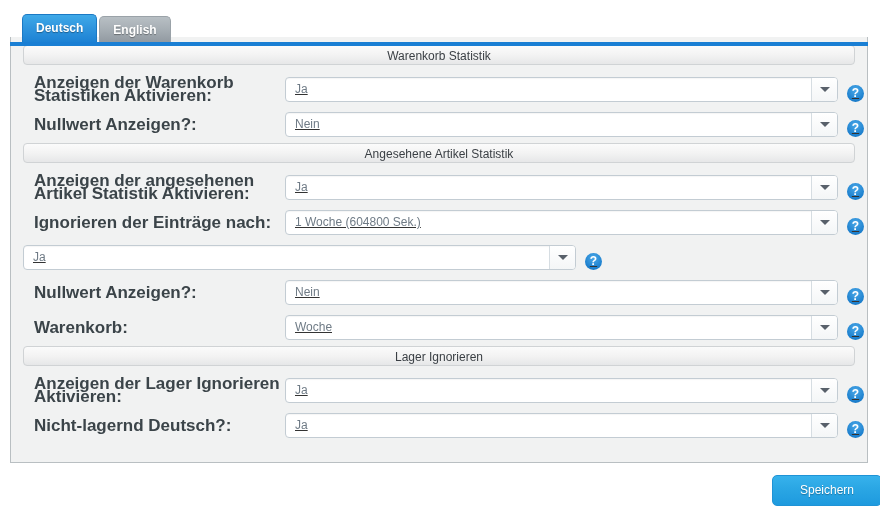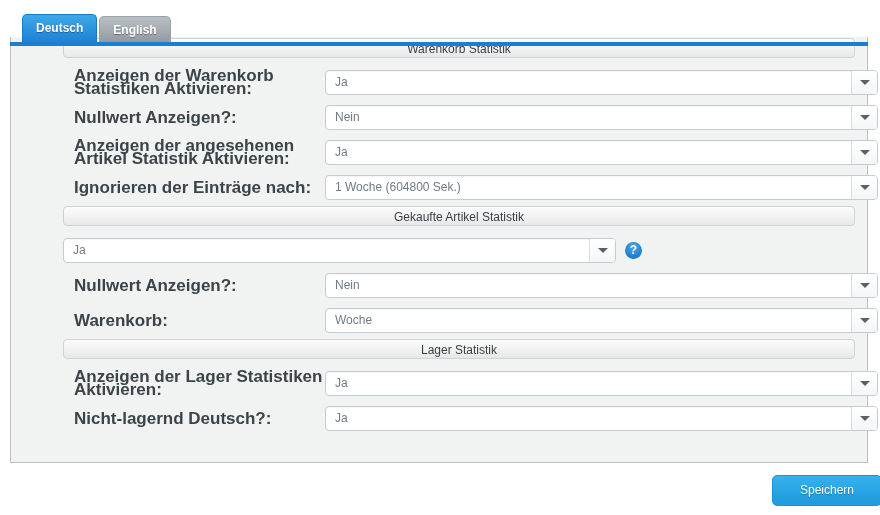--- a/index.html
+++ b/index.html
@@ -88,22 +88,21 @@
     left: 10px;
     top: 37px;
     width: 858px;
     height: 426px;
     box-sizing: border-box;
     background: #f1f2f2;
     border: 1px solid #b9bfc2;
     border-top: none;
   }
   .panel-inner {
-    padding: 1px 12px 0 12px;
-    margin-left: 40px;
+    padding: 8px 12px 0 12px;
   }
 
   
   .sec-header {
     height: 20px;
     line-height: 20px;
     margin: 0 0 8px 0;
     background: linear-gradient(to bottom, #fbfbfb 0%, #f3f3f3 50%, #e6e7e8 100%);
     border: 1px solid #d0d3d5;
     border-radius: 4px;
@@ -127,21 +126,22 @@
     padding-left: 11px;
     box-sizing: border-box;
     font-size: 17px;
     font-weight: bold;
     color: #3b4449;
     line-height: 13px;
   }
   .row .field {
     flex: 1;
     display: flex;
-    align-items: center;
+    align-items: flex-end;
+    text-decoration: underline;
   }
 
   
   .select {
     position: relative;
     width: 553px;
     height: 25px;
     box-sizing: border-box;
     background: #ffffff;
     border: 1px solid #c3ccd3;
@@ -262,20 +262,21 @@
           <div class="select">
             <span class="value">Nein</span>
             <span class="arrowbox">
                 <i class="caret"></i>
               </span>
           </div>
           <div class="help">?</div>
         </div>
       </div>
 
+      <div class="sec-header">Angesehene Artikel Statistik</div>
 
       <div class="row">
         <div class="label">Anzeigen der angesehenen Artikel Statistik Aktivieren:</div>
         <div class="field">
           <div class="select">
             <span class="value">Ja</span>
             <span class="arrowbox">
                 <i class="caret"></i>
               </span>
           </div>
@@ -289,21 +290,20 @@
           <div class="select">
             <span class="value">1 Woche (604800 Sek.)</span>
             <span class="arrowbox">
                 <i class="caret"></i>
               </span>
           </div>
           <div class="help">?</div>
         </div>
       </div>
 
-      <div class="sec-header">Gekaufte Artikel Statistik</div>
 
       <div class="row">
         <div class="field">
           <div class="select">
             <span class="value">Ja</span>
             <span class="arrowbox">
                 <i class="caret"></i>
               </span>
           </div>
           <div class="help">?</div>
@@ -329,24 +329,24 @@
           <div class="select">
             <span class="value">Woche</span>
             <span class="arrowbox">
                 <i class="caret"></i>
               </span>
           </div>
           <div class="help">?</div>
         </div>
       </div>
 
-      <div class="sec-header">Lager Statistik</div>
-
-      <div class="row">
-        <div class="label">Anzeigen der Lager Statistiken Aktivieren:</div>
+      <div class="sec-header">Lager Ignorieren</div>
+
+      <div class="row">
+        <div class="label">Anzeigen der Lager Ignorieren Aktivieren:</div>
         <div class="field">
           <div class="select">
             <span class="value">Ja</span>
             <span class="arrowbox">
                 <i class="caret"></i>
               </span>
           </div>
           <div class="help">?</div>
         </div>
       </div>

